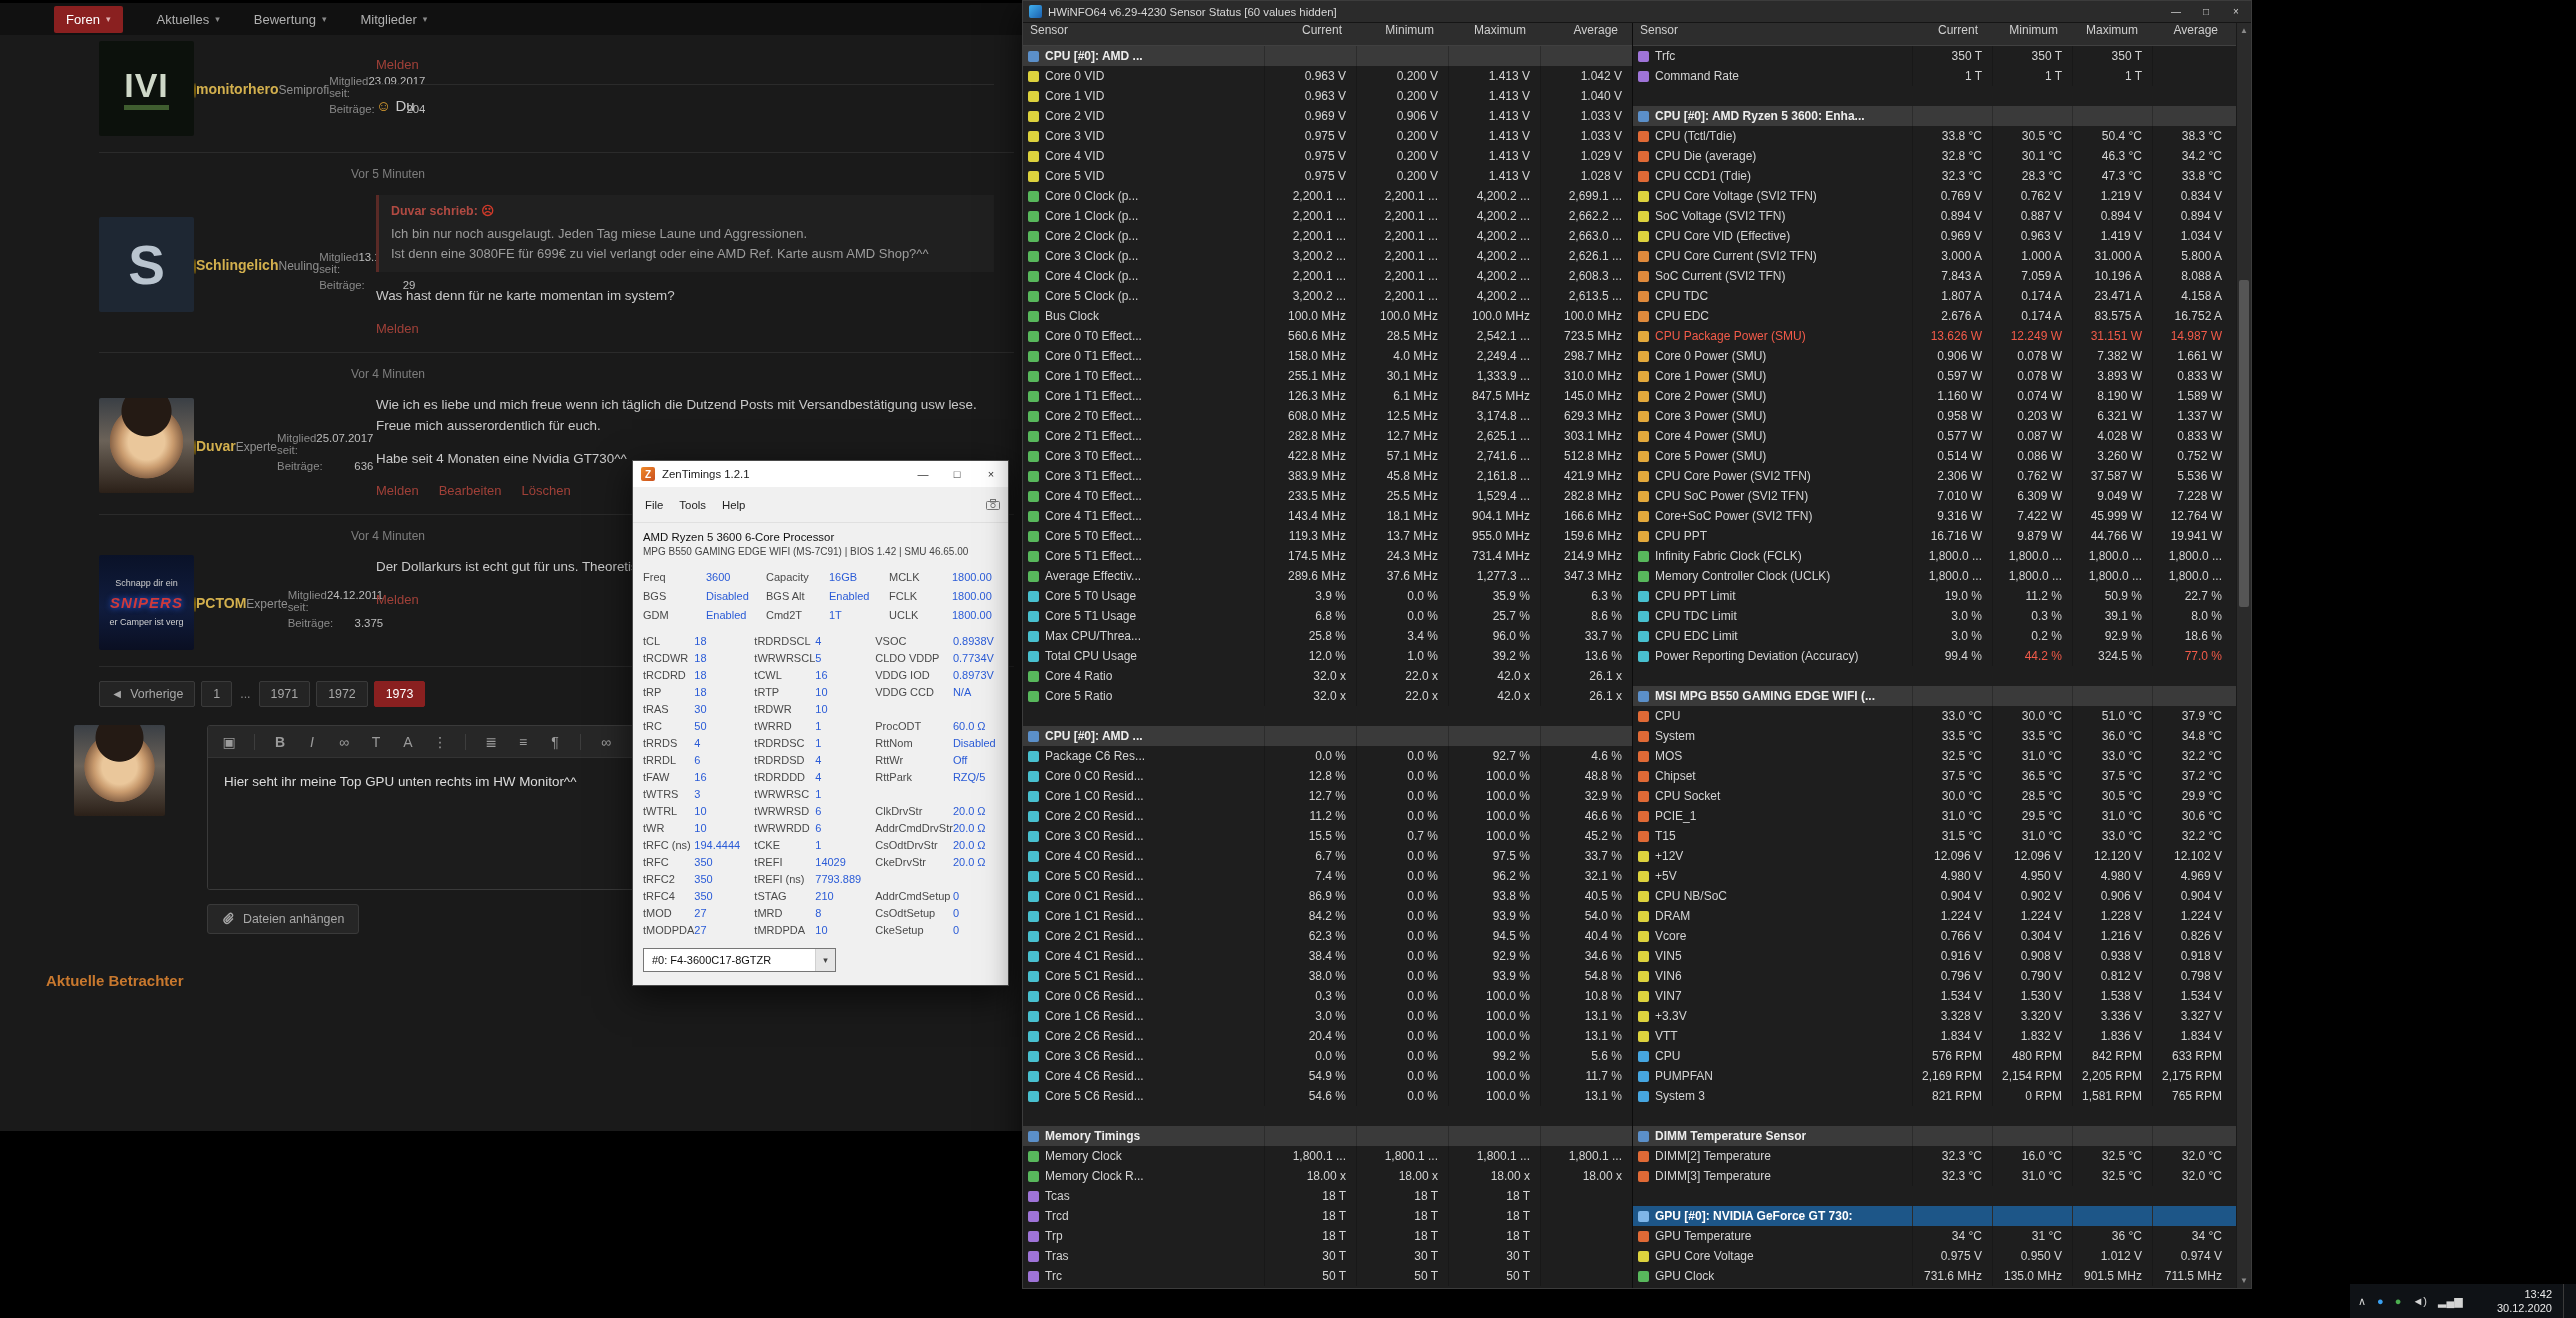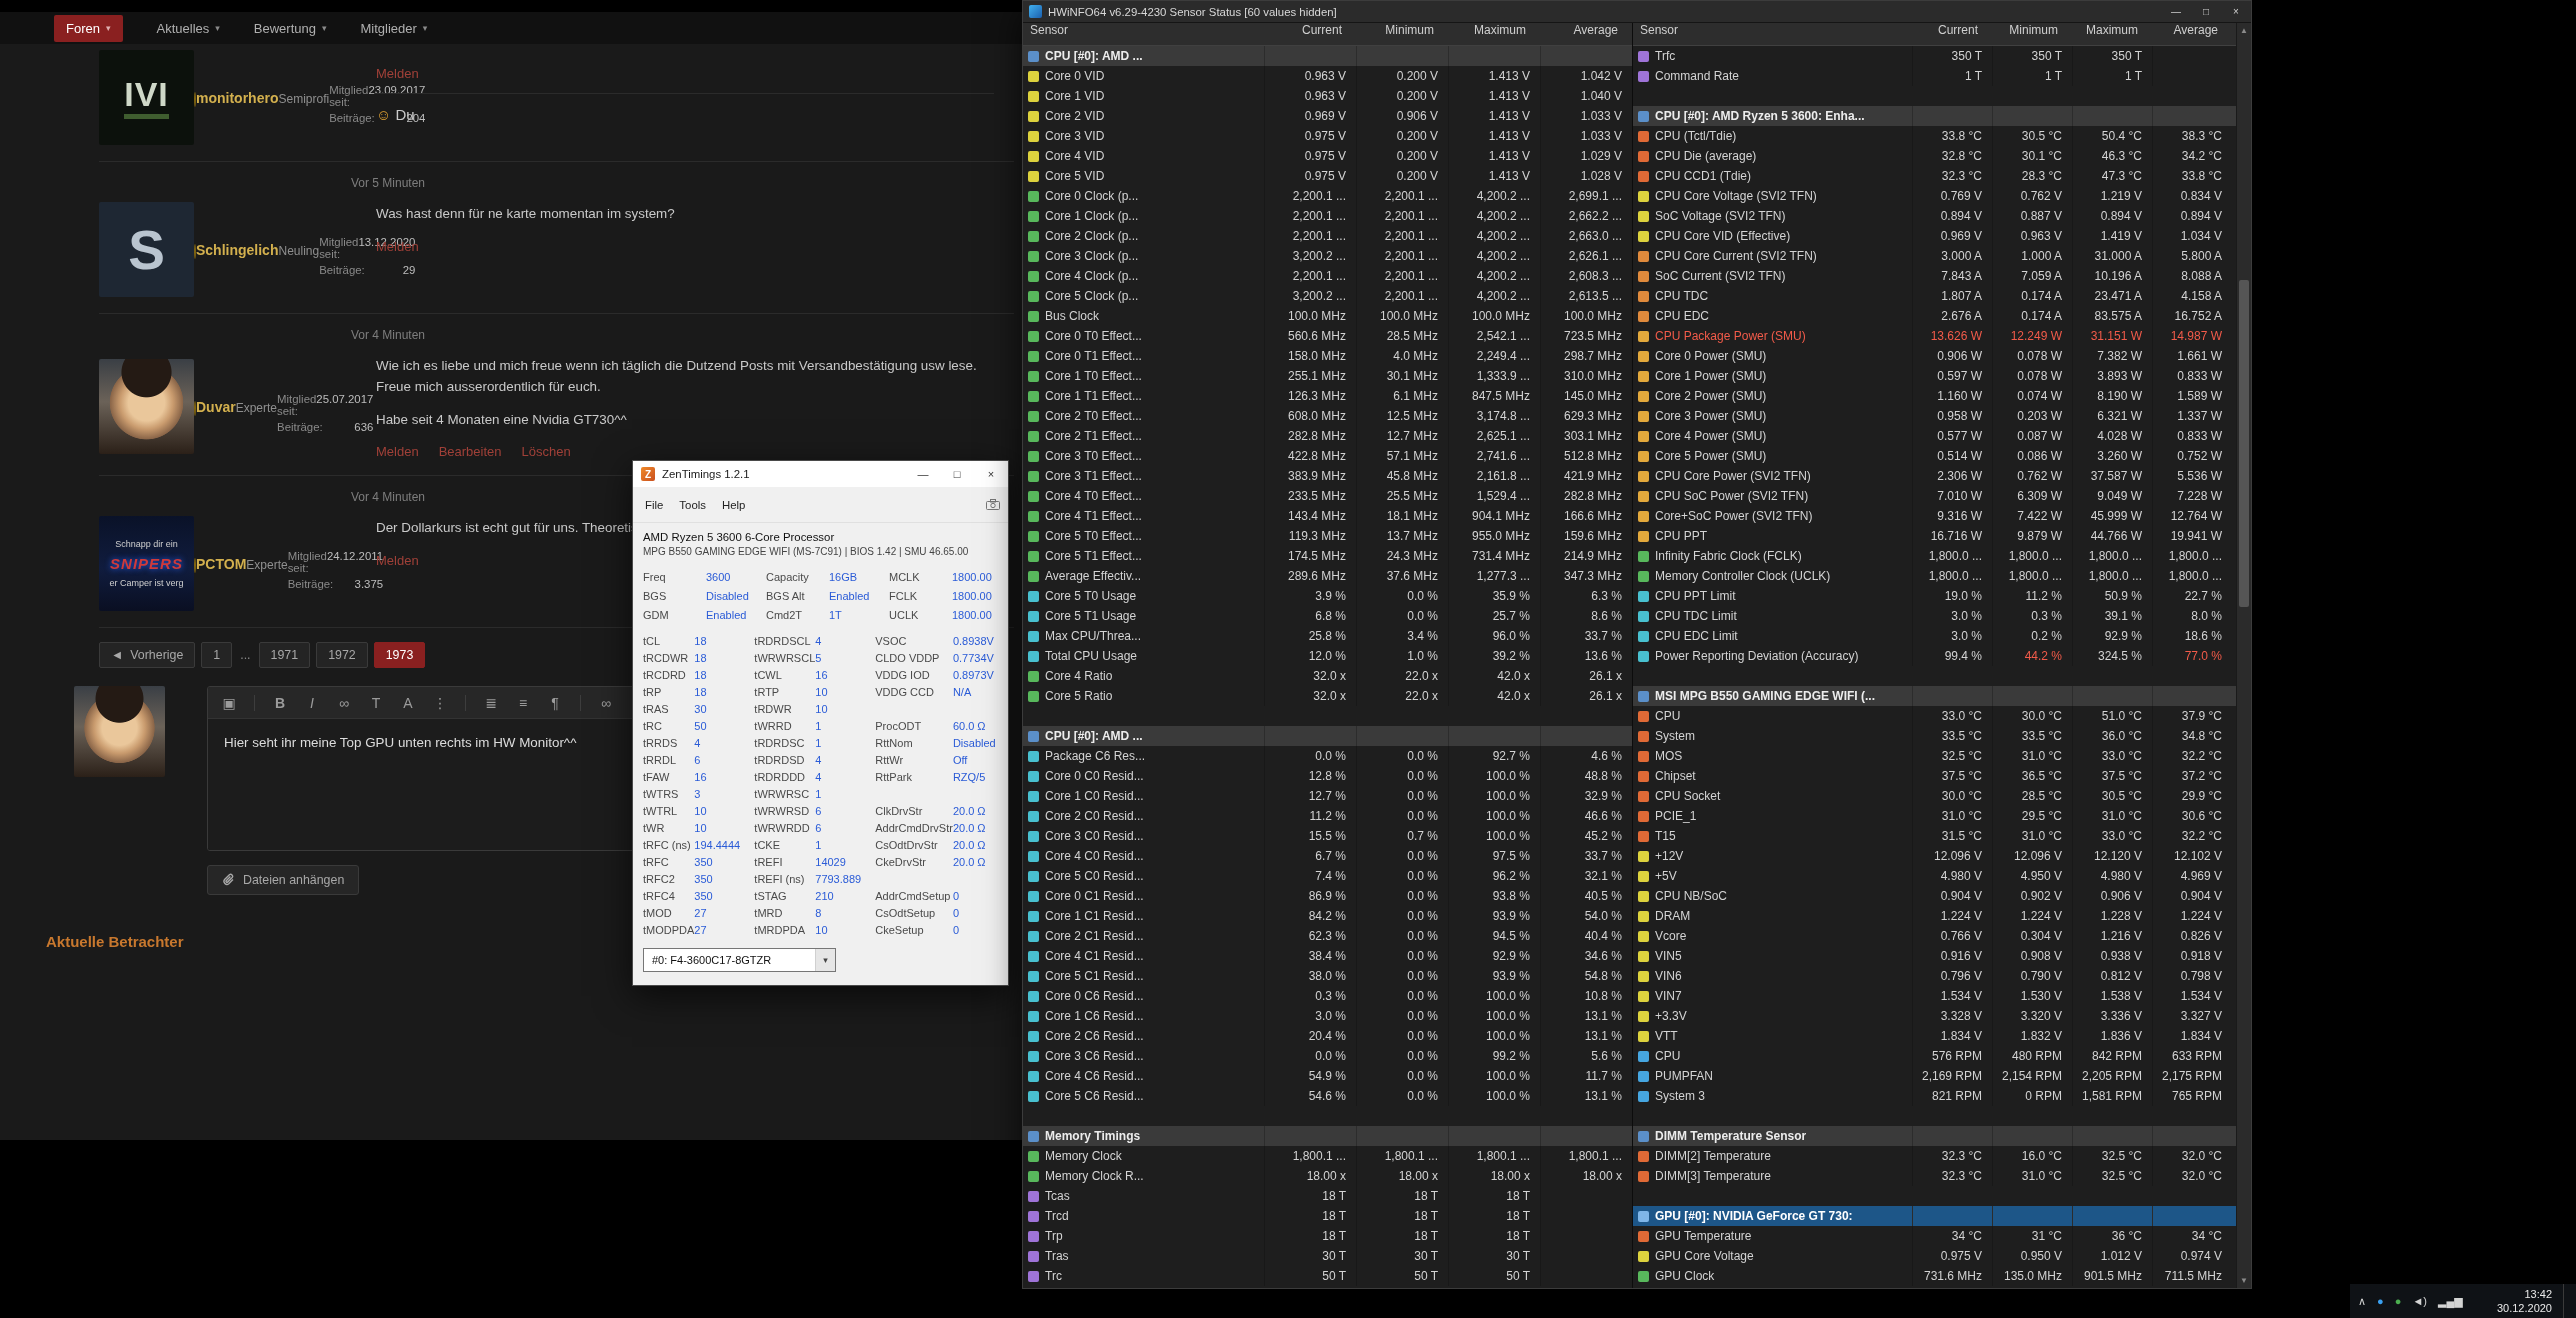--- a/index.html
+++ b/index.html
@@ -1,20 +1,20 @@
 <!DOCTYPE html>
 <html><head>
 <meta charset="utf-8">
 <style>
   *{margin:0;padding:0;box-sizing:border-box}
   html,body{width:2576px;height:1318px;overflow:hidden;background:#000;font-family:"Liberation Sans",sans-serif}
   body{position:relative}
 
   
-  #forum{position:absolute;left:0;top:12px;width:1024px;height:1128px;background:#1a1a1a;overflow:hidden;z-index:5}
+  #forum{position:absolute;left:0;top:3px;width:1024px;height:1128px;background:#1a1a1a;overflow:hidden;z-index:5}
   .fnav{height:32px;background:#111;display:flex;align-items:center;padding-left:54px;gap:34px}
   .fnav-item{display:flex;align-items:center;gap:6px;color:#b0b0b0;font-size:13px;cursor:pointer}
   .fnav-item .caret{font-size:9px;color:#8a8a8a}
   .fnav-item.active{background:#8a2020;color:#fff;padding:6px 12px;border-radius:2px}
   .fnav-item.active .caret{color:#e0b0b0}
   #posts{padding:0 10px 0 99px}
   .post{border-bottom:1px solid #2b2b2b;padding:6px 0 16px}
   .post-time{color:#7d7d7d;font-size:12px;margin:8px 0 12px 252px}
   .post-flex{display:flex}
   .sidebar{width:242px;flex:0 0 242px;display:flex;align-items:center}
@@ -196,20 +196,25 @@
                 <span class="ml">Mitglied seit:</span>
                 <span class="mv">13.12.2020</span>
               </div>
               <div class="meta-row">
                 <span class="ml">Beiträge:</span>
                 <span class="mv">29</span>
               </div>
             </div>
           </div>
           <div class="pcontent">
+            <div class="quote">
+              <div class="quote-author">Duvar schrieb: <span class="qemo">☹</span></div>
+              <div class="quote-line">Ich bin nur noch ausgelaugt. Jeden Tag miese Laune und Aggressionen.</div>
+              <div class="quote-line">Ist denn eine 3080FE für 699€ zu viel verlangt oder eine AMD Ref. Karte ausm AMD Shop?^^</div>
+            </div>
             <div class="body-line">Was hast denn für ne karte momentan im system?</div>
             <div class="actions">
               <span class="action-link">Melden</span>
             </div>
           </div>
         </div>
       </div>
       <div class="post">
         <div class="post-time">Vor 4 Minuten</div>
         <div class="post-flex">

